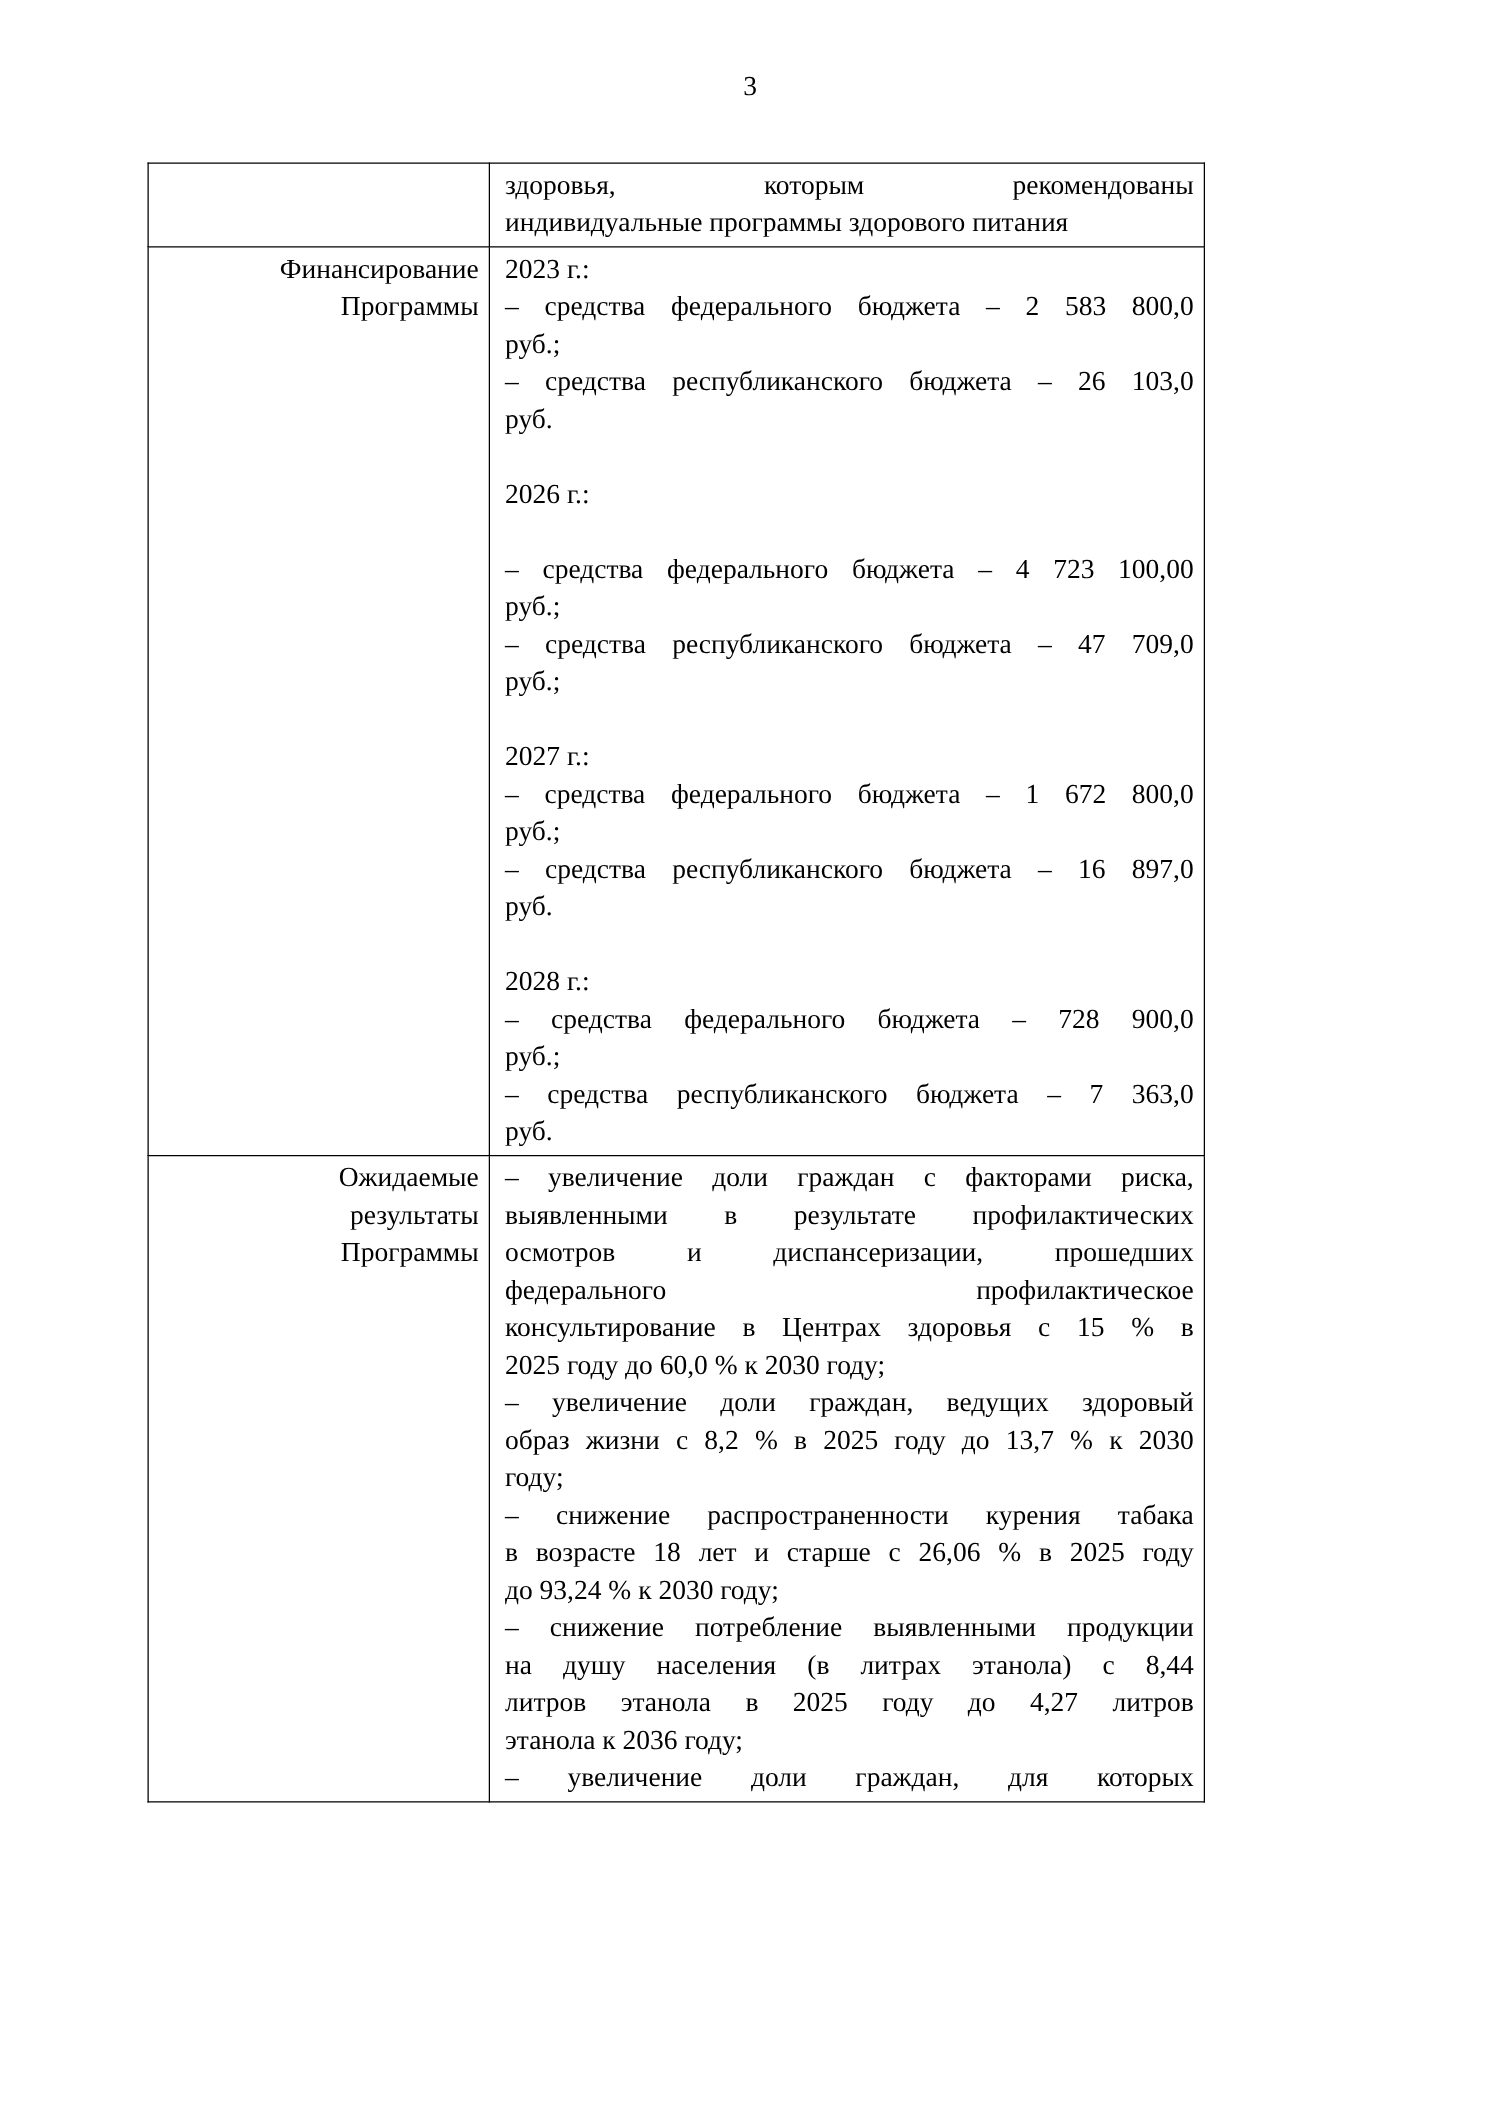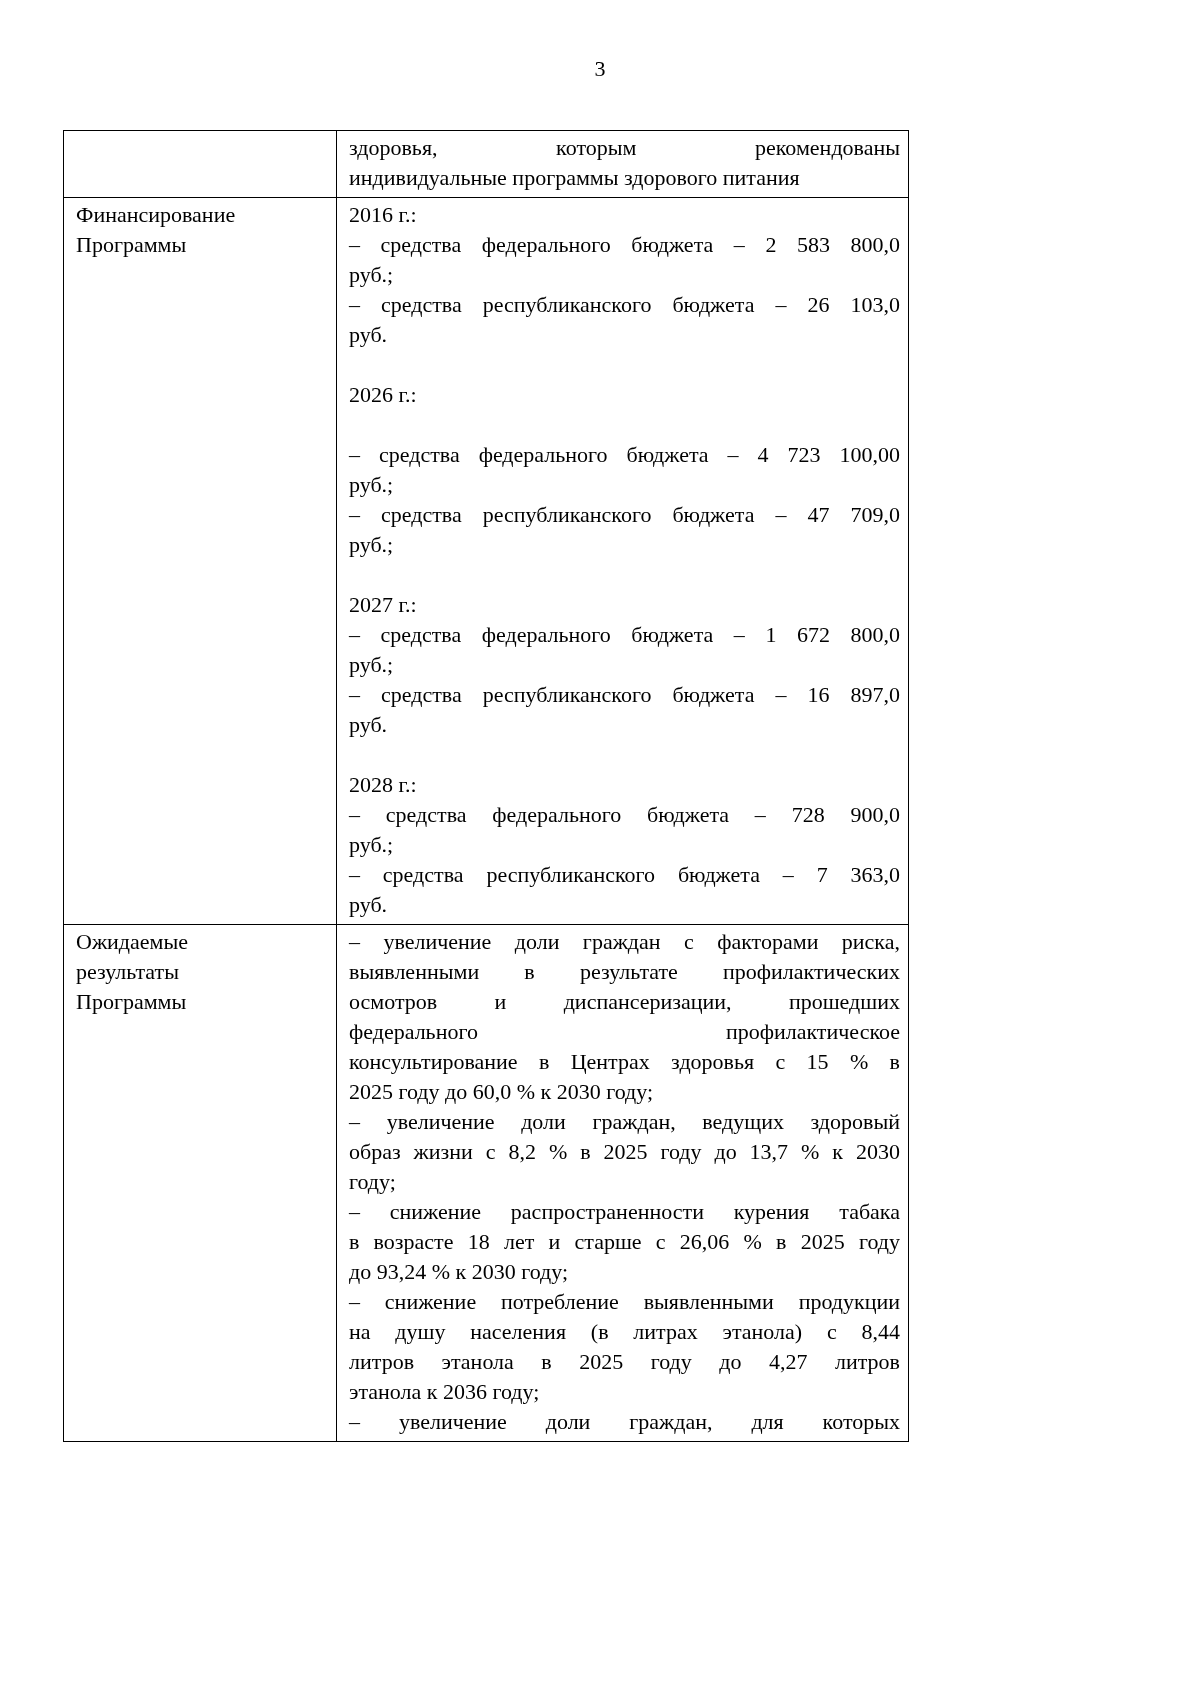--- a/index.html
+++ b/index.html
@@ -18,34 +18,34 @@
   }
   .page-number {
     text-align: center;
     font-size: 22px;
     line-height: 30px;
     margin-bottom: 46px;
   }
   table.doc-table {
     border-collapse: collapse;
     table-layout: fixed;
-    margin-left: 63px;
+    margin-left: 118px;
     width: 845px;
   }
   table.doc-table td {
     border: 1.5px solid #000000;
     vertical-align: top;
     font-size: 22px;
     line-height: 30px;
     padding: 2px 8px 4px 12px;
   }
   td.label-cell { width: 273px; }
   td.content-cell { width: 572px; }
   .label-line {
-    text-align: left;
+    text-align: right;
     white-space: nowrap;
   }
   .para { margin: 0; }
   .line {
     text-align: justify;
     text-align-last: justify;
   }
   .line.last {
     text-align: justify;
     text-align-last: left;
@@ -73,21 +73,21 @@
             </div>
           </td>
     </tr>
     <tr>
       <td class="label-cell">
             <div class="label-line">Финансирование</div>
             <div class="label-line">Программы</div>
           </td>
       <td class="content-cell">
             <div class="para">
-              <div class="line last">2016 г.:</div>
+              <div class="line last">2023 г.:</div>
             </div>
             <div class="para">
               <div class="line">– средства федерального бюджета – 2&nbsp;583&nbsp;800,0</div>
               <div class="line last">руб.;</div>
             </div>
             <div class="para">
               <div class="line">– средства республиканского бюджета – 26&nbsp;103,0</div>
               <div class="line last">руб.</div>
             </div>
             <div class="para">

